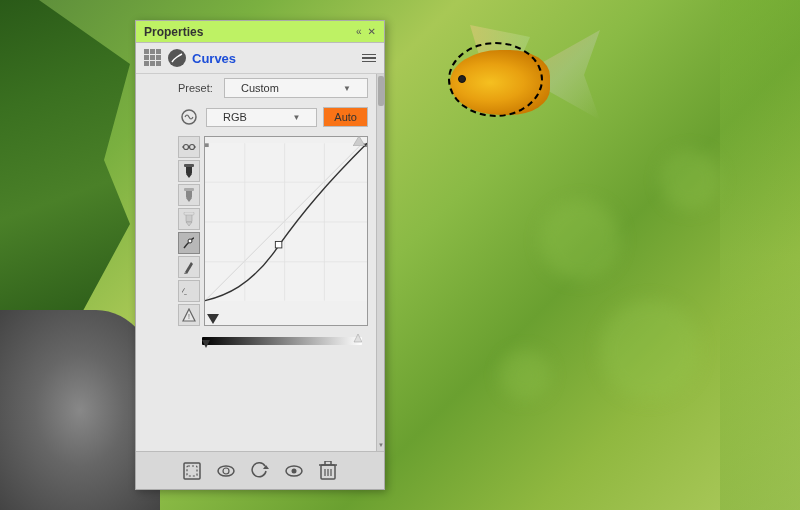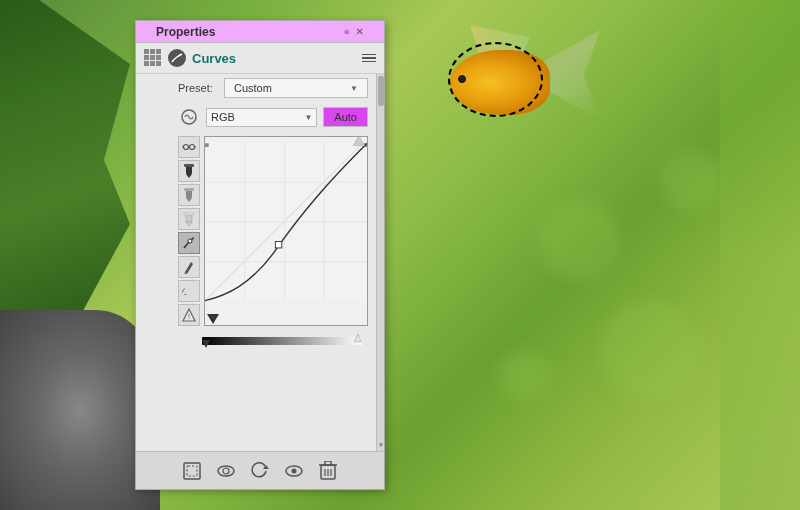--- a/index.html
+++ b/index.html
@@ -110,22 +110,22 @@
       border: 1px solid #aaa;
       box-shadow: 2px 2px 8px rgba(0,0,0,0.3);
       display: flex;
       flex-direction: column;
     }
 
     .panel-titlebar {
       display: flex;
       align-items: center;
       justify-content: space-between;
-      background: #f0abfc;
-      padding: 4px 20px;
+      background: #bef264;
+      padding: 4px 8px;
       border-bottom: 1px solid #bbb;
       height: 22px;
     }
 
     .panel-title {
       font-size: 12px;
       font-weight: bold;
       color: #333;
     }
 
@@ -169,21 +169,21 @@
       border-radius: 50%;
       background: #555;
       display: flex;
       align-items: center;
       justify-content: center;
     }
 
     .header-title {
       font-size: 13px;
       font-weight: bold;
-      color: #0f766e;
+      color: #1d4ed8;
     }
 
     
     .panel-with-scroll {
       display: flex;
       flex: 1;
     }
 
     .panel-content {
       flex: 1;
@@ -223,21 +223,21 @@
       font-size: 11px;
       min-width: 40px;
     }
 
     .preset-select {
       flex: 1;
       height: 20px;
       background: #f5f5f5;
       border: 1px solid #bbb;
       font-size: 11px;
-      padding: 0 9px;
+      padding: 0 16px;
       color: #333;
       cursor: pointer;
       display: flex;
       align-items: center;
       justify-content: space-between;
     }
 
     .select-arrow {
       font-size: 8px;
       color: #666;
@@ -257,32 +257,32 @@
       align-items: center;
       justify-content: center;
     }
 
     .channel-select {
       flex: 1;
       height: 19px;
       background: #f5f5f5;
       border: 1px solid #bbb;
       font-size: 11px;
-      padding: 0 4px;
+      padding: 0 16px;
       color: #333;
       cursor: pointer;
       display: flex;
       align-items: center;
       justify-content: space-between;
     }
 
     .auto-btn {
       height: 20px;
       padding: 0 10px;
-      background: #d946ef;
+      background: #f97316;
       border: 1px solid #bbb;
       font-size: 11px;
       color: #333;
       cursor: pointer;
       display: flex;
       align-items: center;
     }
 
     
     .tools-graph {

